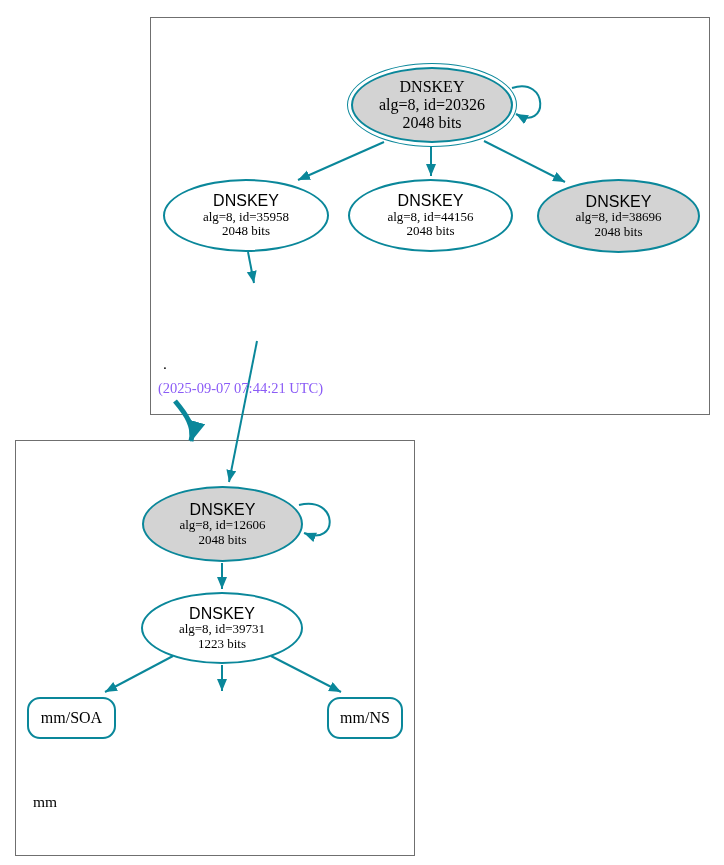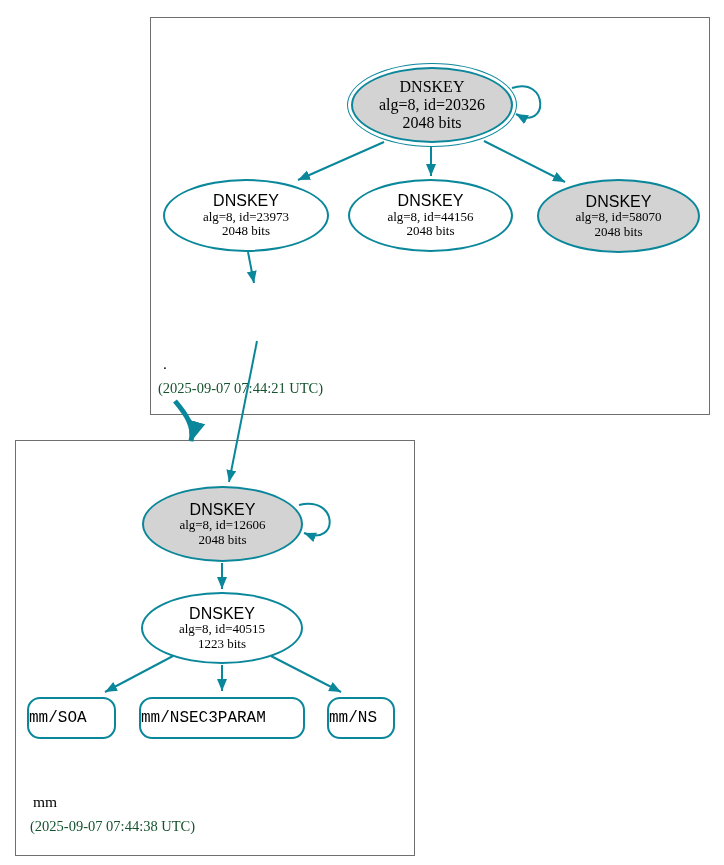--- a/index.html
+++ b/index.html
@@ -34,31 +34,31 @@
   #n-46441 { left:163px; top:179px; width:166px; height:73px; }
   #n-53148 { left:348px; top:179px; width:165px; height:73px; }
   #n-38696 { left:537px; top:179px; width:163px; height:74px; }
   #n-ds    { left:191px; top:286px; width:130px; height:54px; }
   #n-18589 { left:142px; top:486px; width:161px; height:76px; }
   #n-32298 { left:141px; top:592px; width:162px; height:72px; }
 
   
   .rrset { position:absolute; z-index:3; box-sizing:border-box; border:2px solid #0a879a;
            border-radius:13px; background:#ffffff; display:flex; align-items:center;
-           font-family:Liberation Mono, monospace;
+           justify-content:center; font-family:Liberation Serif, serif;
            font-size:16px; color:#000; }
   #rr-soa  { left:27px;  top:697px; width:89px;  height:42px; }
   #rr-nsec { left:139px; top:697px; width:166px; height:42px; }
-  #rr-ns   { left:327px; top:697px; width:68px;  height:42px; }
+  #rr-ns   { left:327px; top:697px; width:76px;  height:42px; }
 
   
   .zlabel { position:absolute; z-index:4; font-family:"Liberation Serif", serif;
             font-size:15.5px; color:#000; }
   .ztime  { position:absolute; z-index:4; font-family:"Liberation Serif", serif;
-            font-size:14.5px; color:#14532d; }
+            font-size:14.5px; color:#8b5cf6; }
   #lbl-root  { left:163px; top:355px; }
   #time-root { left:158px; top:380px; }
   #lbl-mm    { left:33px;  top:793px; }
   #time-mm   { left:30px;  top:818px; }
 </style>
 </head>
 <body>
 
 <div class="stage">
 
@@ -94,57 +94,53 @@
   <div class="double" id="n-20326">
     <div class="inner">
       <span class="t">DNSKEY</span>
       <span class="d">alg=8, id=20326</span>
       <span class="d">2048 bits</span>
     </div>
   </div>
 
   <div class="node" id="n-46441">
     <span class="t">DNSKEY</span>
-    <span class="d">alg=8, id=23973</span>
+    <span class="d">alg=8, id=35958</span>
     <span class="d">2048 bits</span>
   </div>
 
   <div class="node" id="n-53148">
     <span class="t">DNSKEY</span>
     <span class="d">alg=8, id=44156</span>
     <span class="d">2048 bits</span>
   </div>
 
   <div class="node gray" id="n-38696">
     <span class="t">DNSKEY</span>
-    <span class="d">alg=8, id=58070</span>
+    <span class="d">alg=8, id=38696</span>
     <span class="d">2048 bits</span>
   </div>
 
 
   <div class="node gray" id="n-18589">
     <span class="t">DNSKEY</span>
     <span class="d">alg=8, id=12606</span>
     <span class="d">2048 bits</span>
   </div>
 
   <div class="node" id="n-32298">
     <span class="t">DNSKEY</span>
-    <span class="d">alg=8, id=40515</span>
+    <span class="d">alg=8, id=39731</span>
     <span class="d">1223 bits</span>
   </div>
 
   <div class="rrset" id="rr-soa">
     <span>mm/SOA</span>
-  </div>
-  <div class="rrset" id="rr-nsec">
-    <span>mm/NSEC3PARAM</span>
   </div>
   <div class="rrset" id="rr-ns">
     <span>mm/NS</span>
   </div>
 
   <div class="zlabel" id="lbl-root">.</div>
   <div class="ztime" id="time-root">(2025-09-07 07:44:21 UTC)</div>
   <div class="zlabel" id="lbl-mm">mm</div>
-  <div class="ztime" id="time-mm">(2025-09-07 07:44:38 UTC)</div>
 
 </div>
 
 </body></html>

